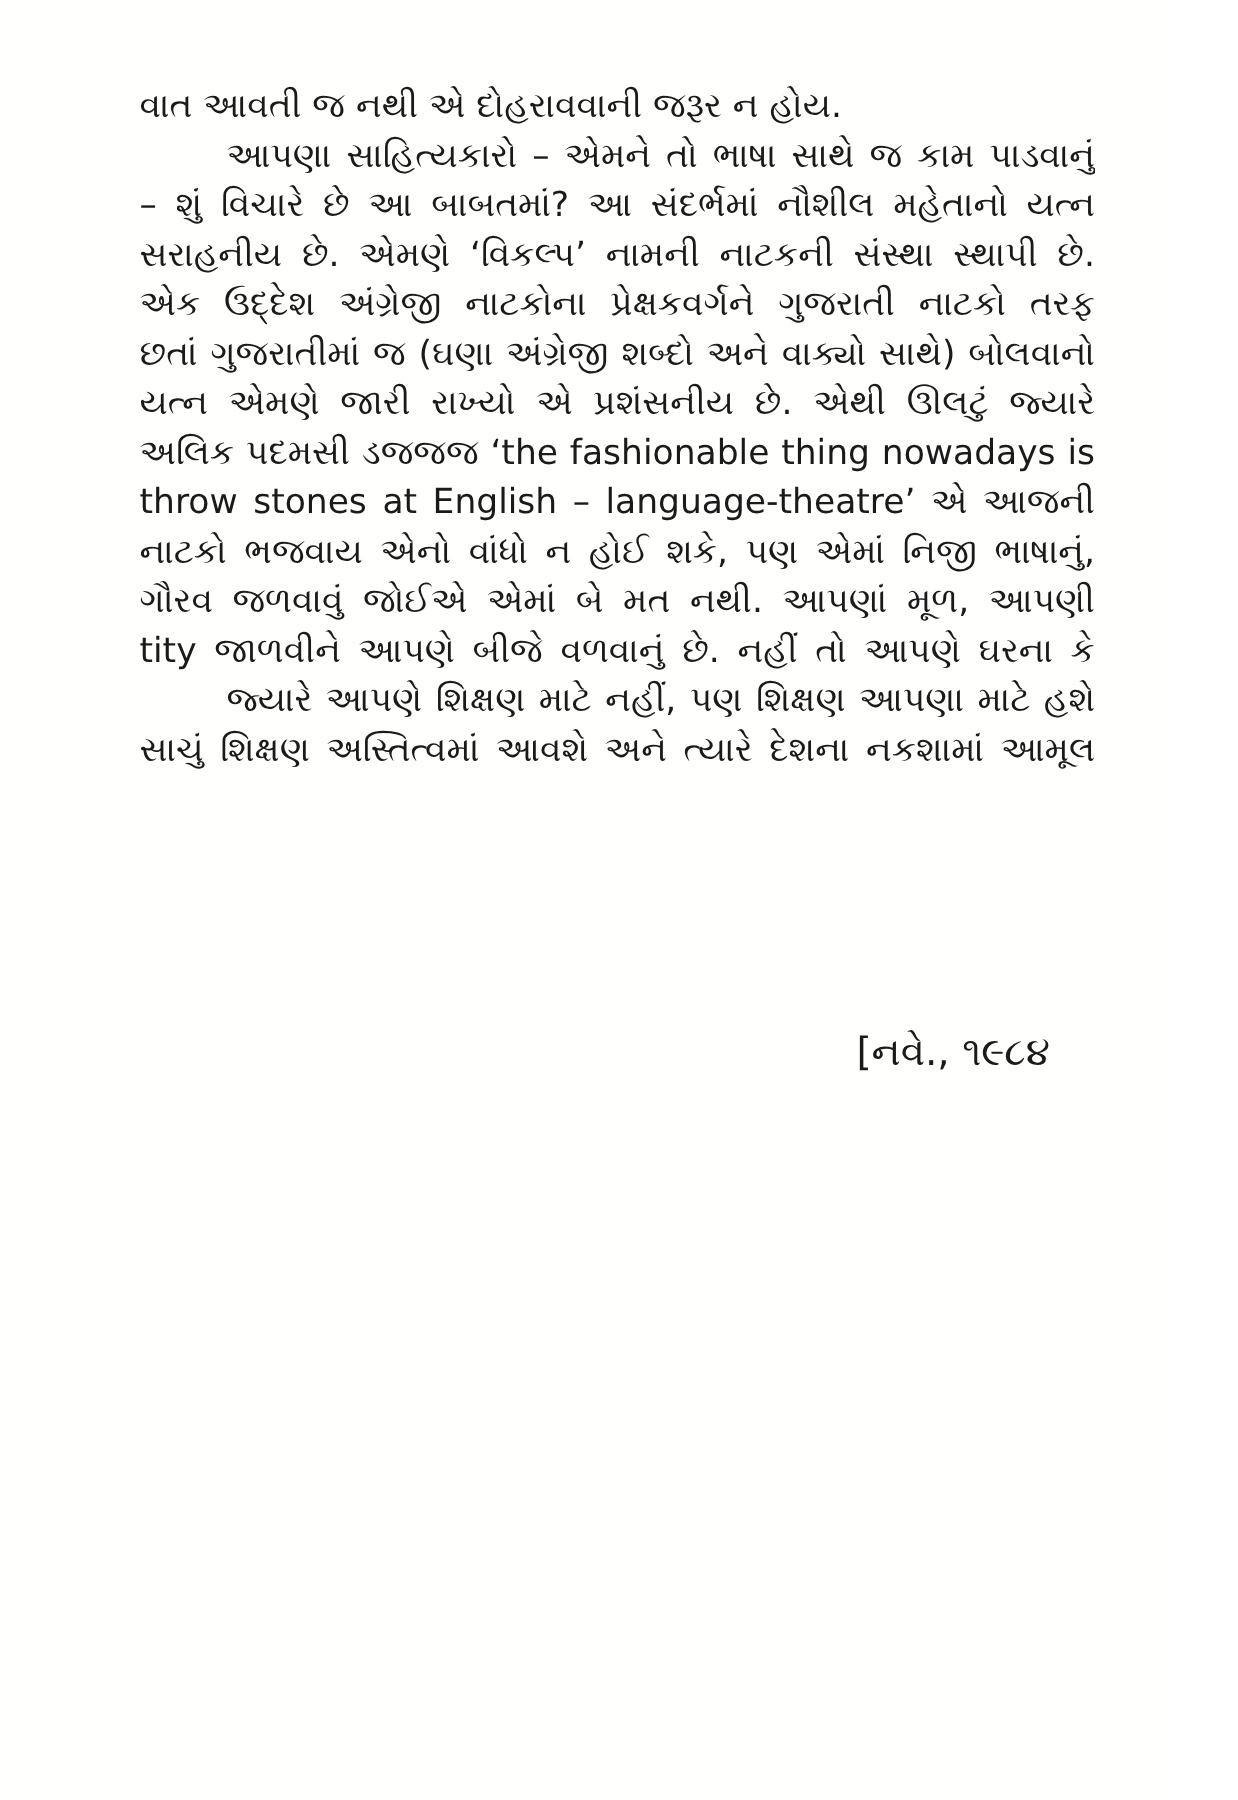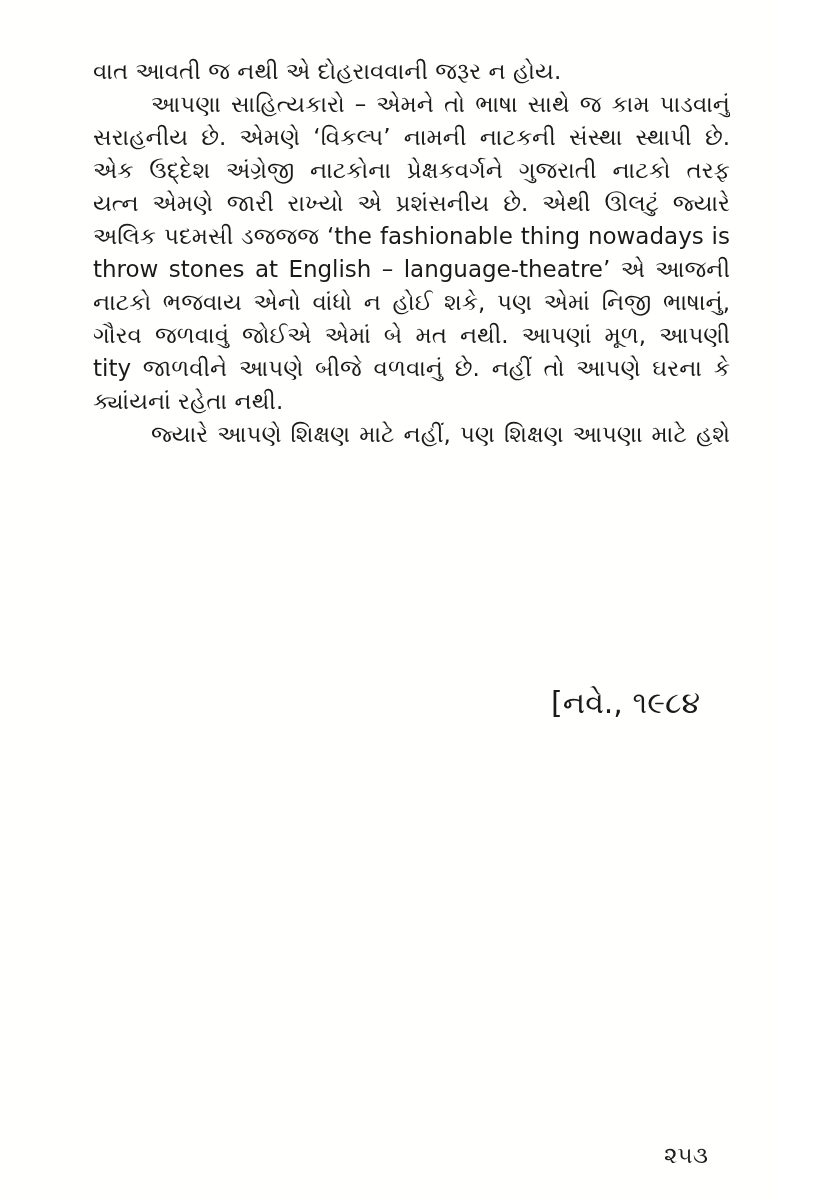--- a/index.html
+++ b/index.html
@@ -42,21 +42,21 @@
   }
   .line.indent {
     text-indent: 58px;
   }
   .dateline {
     position: absolute;
     top: 686px;
     left: 93px;
     width: 607px; 
     text-align: right;
-    font-size: 30px;
+    font-size: 26px;
     line-height: 33px;
   }
   .page-number {
     position: absolute;
     top: 1140px;
     left: 93px;
     width: 615px; 
     text-align: right;
     font-size: 23px;
     line-height: 30px;
@@ -65,29 +65,30 @@
 </head>
 <body>
 
 <div class="page">
   <div class="text-block">
       <div class="para">
         <div class="line last">વાત આવતી જ નથી એ દોહરાવવાની જરૂર ન હોય.</div>
       </div>
       <div class="para">
         <div class="line indent">આપણા સાહિત્યકારો – એમને તો ભાષા સાથે જ કામ પાડવાનું છે</div>
+        <div class="line">– શું વિચારે છે આ બાબતમાં? આ સંદર્ભમાં નૌશીલ મહેતાનો યત્ન</div>
         <div class="line">સરાહનીય છે. એમણે ‘વિકલ્પ’ નામની નાટકની સંસ્થા સ્થાપી છે. એનો</div>
         <div class="line">એક ઉદ્દેશ અંગ્રેજી નાટકોના પ્રેક્ષકવર્ગને ગુજરાતી નાટકો તરફ વાળવાનો</div>
+        <div class="line">છતાં ગુજરાતીમાં જ (ઘણા અંગ્રેજી શબ્દો અને વાક્યો સાથે) બોલવાનો</div>
         <div class="line">યત્ન એમણે જારી રાખ્યો એ પ્રશંસનીય છે. એથી ઊલટું જ્યારે નાટકકાર</div>
         <div class="line">અલિક પદમસી ડજજજ ‘the fashionable thing nowadays is to</div>
         <div class="line">throw stones at English – language-theatre’ એ આજની અંગ્રેજી</div>
         <div class="line">નાટકો ભજવાય એનો વાંધો ન હોઈ શકે, પણ એમાં નિજી ભાષાનું, પોતાનું</div>
         <div class="line">ગૌરવ જળવાવું જોઈએ એમાં બે મત નથી. આપણાં મૂળ, આપણી iden-</div>
         <div class="line">tity જાળવીને આપણે બીજે વળવાનું છે. નહીં તો આપણે ઘરના કે ઘાટના</div>
-        <div class="line last">ક્યાંયનાં રહેતા નથી.</div>
       </div>
       <div class="para">
         <div class="line indent">જ્યારે આપણે શિક્ષણ માટે નહીં, પણ શિક્ષણ આપણા માટે હશે ત્યારે</div>
+        <div class="line">સાચું શિક્ષણ અસ્તિત્વમાં આવશે અને ત્યારે દેશના નકશામાં આમૂલ</div>
       </div>
     </div>
   <div class="dateline">[નવે., ૧૯૮૪</div>
-  <div class="page-number">૨૫૩</div>
 </div>
 
 </body></html>

